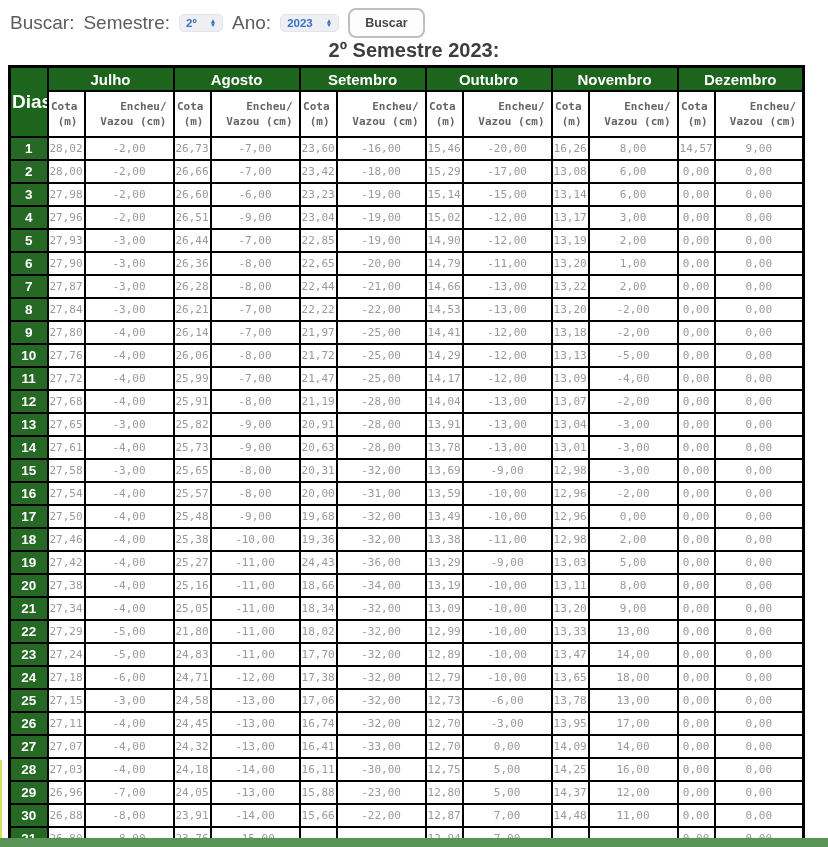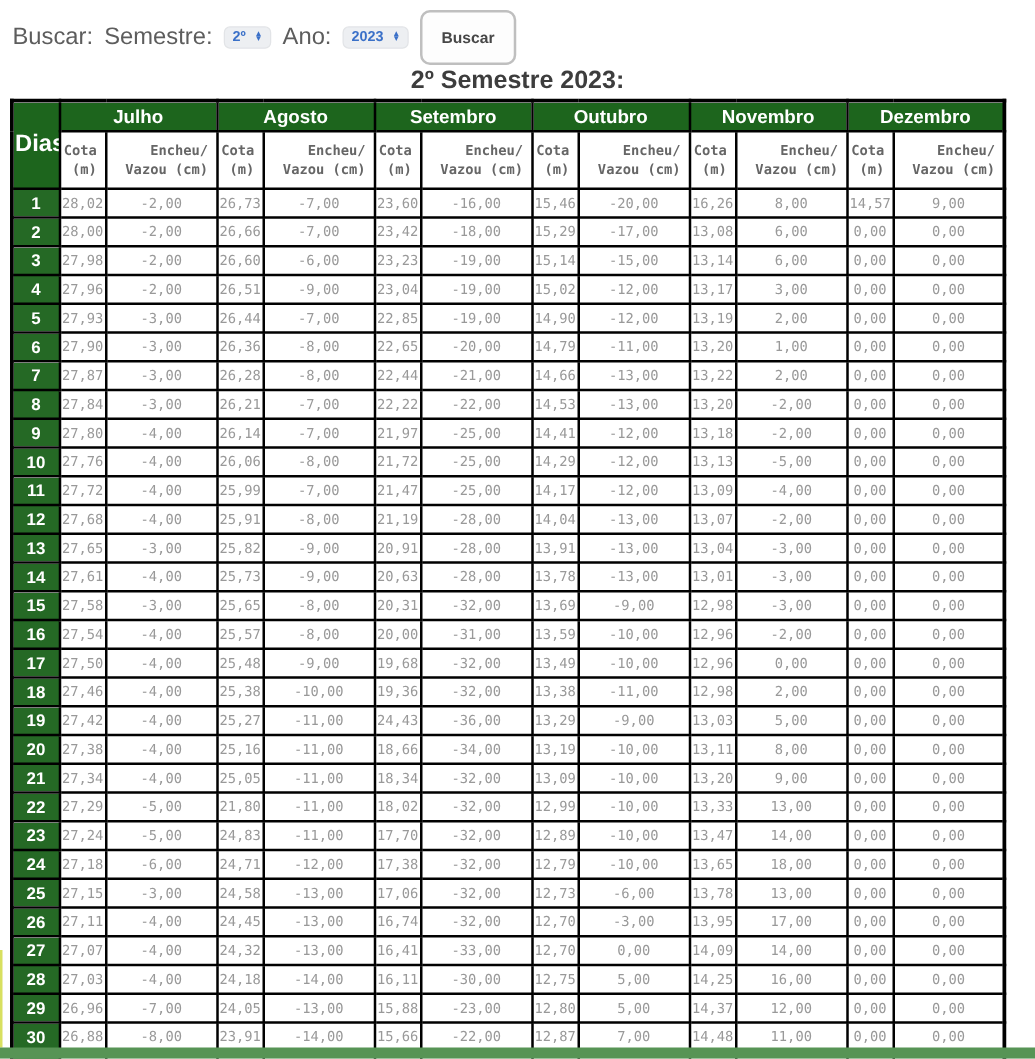--- a/index.html
+++ b/index.html
@@ -6,30 +6,30 @@
   body{
     width:828px;height:847px;position:relative;overflow:hidden;
     background:#ffffff;font-family:"Liberation Sans",sans-serif;
   }
   
   .topbar{
     display:flex;align-items:center;gap:9px;
     padding:8px 0 0 10px;font-size:19px;color:#5d5d5d;
   }
   .pill{
-    display:inline-flex;align-items:center;gap:7px;
+    display:inline-flex;align-items:center;gap:13px;
     background:#edeff2;border-radius:5px;padding:2px 6px;
     font-size:11.5px;font-weight:bold;color:#3a70c8;cursor:pointer;
     border:1px solid #e2e4e7;
   }
   .updown{display:flex;flex-direction:column;line-height:4.5px;font-size:6.5px;color:#3a70c8;}
   .buscar-btn{
     border:2px solid #bfbfbf;border-radius:8px;background:#fdfdfd;
     font-family:"Liberation Sans",sans-serif;
-    font-weight:bold;color:#474747;font-size:12.5px;padding:13px 15px;cursor:pointer;
+    font-weight:bold;color:#474747;font-size:12.5px;padding:6px 15px;cursor:pointer;
   }
   
   .titlerow{
     display:flex;justify-content:center;align-items:flex-end;
     padding:1px 10px 3px 10px;
   }
   .page-title{font-size:20px;font-weight:bold;color:#3d3d3d;}
   .nivel{font-size:13.5px;font-weight:bold;color:#333;padding-bottom:2px;}
   .nivel .val{color:#1c9b1c;}
   

